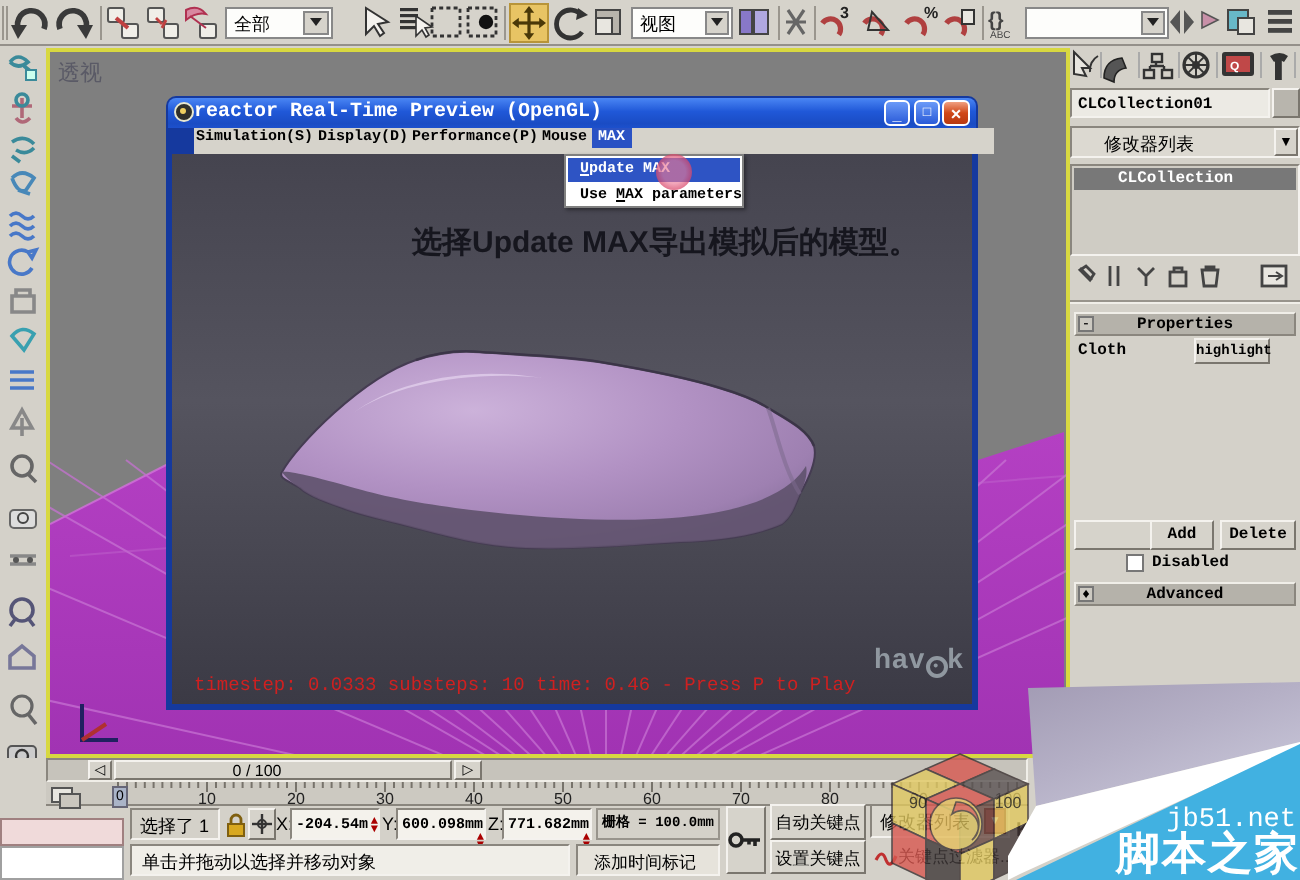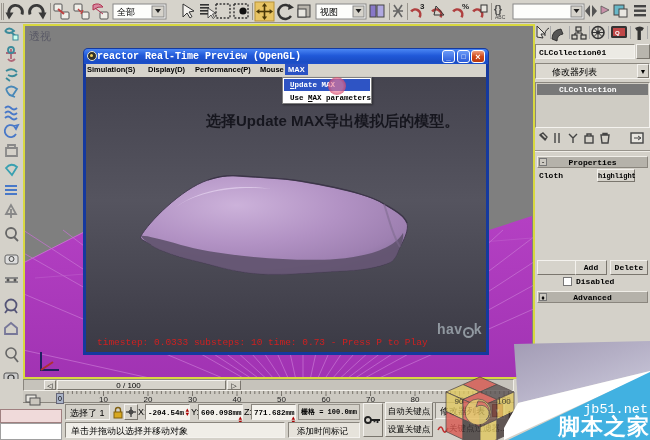--- a/index.html
+++ b/index.html
@@ -205,21 +205,21 @@
     <div class="abs" style="left:1px;top:1px;width:404px;height:15px;border-radius:4px 4px 0 0;background:linear-gradient(#4a86f4,#2058d8 45%,#1a4cc4 85%,#1c50cc);"></div>
     <div class="abs" style="left:4px;top:3px;width:10px;height:10px;border-radius:50%;background:#30302a;border:1.5px solid #e8e8d0;box-sizing:border-box;">
         <div style="position:absolute;left:2px;top:2px;width:3px;height:3px;border-radius:50%;background:#f0d060;"></div>
       </div>
     <div class="abs" style="left:14px;top:3px;font-family:'Liberation Mono',monospace;font-size:10px;font-weight:bold;color:#fff;">reactor Real-Time Preview (OpenGL)</div>
 
     <div class="abs" style="left:359px;top:2px;width:13px;height:13px;border-radius:3px;background:linear-gradient(#6a9af8,#2a5ad8);border:1px solid #fff;color:#fff;font-size:8px;font-weight:bold;text-align:center;line-height:14px;">_</div>
     <div class="abs" style="left:374px;top:2px;width:13px;height:13px;border-radius:3px;background:linear-gradient(#6a9af8,#2a5ad8);border:1px solid #fff;color:#fff;font-size:7px;text-align:center;line-height:11px;">□</div>
     <div class="abs" style="left:388px;top:2px;width:14px;height:13px;border-radius:3px;background:linear-gradient(#f0a080,#d04818 50%,#b83810);border:1px solid #fff;color:#fff;font-size:9px;font-weight:bold;text-align:center;line-height:12px;">×</div>
 
-    <div class="abs" style="left:3px;top:16px;width:400px;height:13px;background:#d6d3cb;font-family:Liberation Sans, sans-serif;font-size:7.5px;font-weight:bold;color:#000;white-space:nowrap;">
+    <div class="abs" style="left:14px;top:16px;width:400px;height:13px;background:#d6d3cb;font-family:Liberation Mono, monospace;font-size:7.5px;font-weight:bold;color:#000;white-space:nowrap;">
       <span class="abs" style="left:1px;top:1px;">Simulation(S)</span>
       <span class="abs" style="left:62px;top:1px;">Display(D)</span>
       <span class="abs" style="left:109px;top:1px;">Performance(P)</span>
       <span class="abs" style="left:174px;top:1px;">Mouse</span>
       <span class="abs" style="left:199px;top:0px;background:#2a52c4;color:#fff;padding:1px 3px;">MAX</span>
     </div>
 
     <div class="abs" id="glview" style="left:3px;top:29px;width:400px;height:275px;background:linear-gradient(#45444f, #55545f 45%, #3b3a45);">
       <div class="abs" style="left:120px;top:35px;font-size:15px;font-weight:bold;color:#16161e;white-space:nowrap;">选择Update MAX导出模拟后的模型。</div>
 
@@ -232,21 +232,21 @@
             <stop offset="1" stop-color="#8a729e"></stop>
           </radialGradient>
         </defs>
         <path id="pilbody" d="M55,159 C62,146 95,112 122,103 C132,99.5 143,98 154,99 C175,100.5 195,101 214,104 C235,107.5 258,112 274,117 C284,120 292,123 298,127 C308,133 318,138 321,146 C323,153 318,163 314,170 C311,177 310,181 305,185 C292,191 272,193.5 254,194 C230,195.5 200,198 177,197 C152,196 132,189.5 114,185 C104,182.5 95,180.5 88,178 C78,174.5 68,171 64,167 C58,163.5 53,162 55,159 Z" fill="url(#pil)" stroke="#453c52" stroke-width="1"></path>
         <path d="M55,159 C58,163.5 64,167 64,167 C68,171 78,174.5 88,178 C95,180.5 104,182.5 114,185 C132,189.5 152,196 177,197 C200,198 230,195.5 254,194 C272,193.5 292,191 305,185 C310,181 311,177 314,170 C316,166 318,160 317,156 C310,168 290,179 250,182 C205,185.5 130,178 95,168 C72,161.5 58,158 55,159 Z" fill="#5f526d" opacity="0.9"></path>
         <path d="M122,103 C132,99.5 143,98 154,99 C175,100.5 195,101 214,104 C235,107.5 258,112 274,117 C284,120 292,123 298,127 C308,133 318,138 321,146" fill="none" stroke="#3a3445" stroke-width="1.3" opacity="0.85"></path>
         <path d="M298,127 C302,138 306,158 314,170" fill="none" stroke="#7c6a8c" stroke-width="2" opacity="0.55"></path>
         <path d="M90,130 C110,115 150,108 185,112 C150,106 112,113 90,130 Z" fill="#e6d4ef" opacity="0.7"></path>
       </svg>
 
-      <div class="abs" style="left:11px;top:260px;font-family:'Liberation Mono',monospace;font-size:9.5px;color:#cf2020;white-space:nowrap;">timestep: 0.0333 substeps: 10 time: 0.73 - Press P to Play</div>
+      <div class="abs" style="left:11px;top:260px;font-family:'Liberation Mono',monospace;font-size:9.5px;color:#cf2020;white-space:nowrap;">timestep: 0.0333 substeps: 10 time: 0.46 - Press P to Play</div>
 
       <div class="abs" style="left:351px;top:244px;font-size:14px;font-weight:bold;color:#9098a0;letter-spacing:0.5px;">hav<span style="display:inline-block;width:11px;height:11px;border:2px solid #9098a0;border-radius:50%;vertical-align:-1px;text-align:center;line-height:7px;font-size:7px;">•</span>k</div>
     </div>
 
     <div class="abs" style="left:199px;top:29px;width:90px;height:27px;background:#fff;border:1px solid #808080;box-shadow:1px 1px 2px rgba(0,0,0,0.4);">
       <div class="abs" style="left:1px;top:1px;width:86px;height:12px;background:#2e54c4;color:#fff;font-family:'Liberation Mono',monospace;font-size:7.5px;font-weight:bold;padding-left:6px;line-height:12px;white-space:nowrap;"><span style="text-decoration:underline">U</span>pdate MAX</div>
       <div class="abs" style="left:1px;top:14px;width:107px;height:12px;color:#000;font-family:'Liberation Mono',monospace;font-size:7.5px;font-weight:bold;padding-left:6px;line-height:12px;white-space:nowrap;">Use <span style="text-decoration:underline">M</span>AX parameters</div>
     </div>
 
     <div class="abs" style="left:245px;top:29px;width:18px;height:18px;border-radius:50%;background:radial-gradient(circle, rgba(235,120,150,0.65) 45%, rgba(215,70,105,0.75) 72%, rgba(215,70,105,0.05) 95%);"></div>

